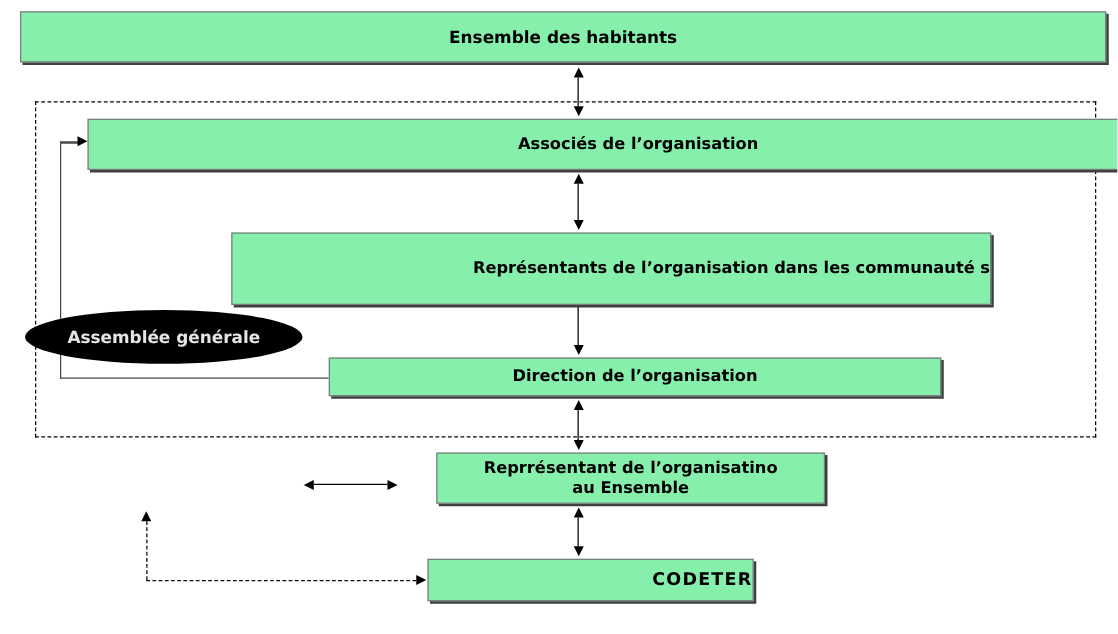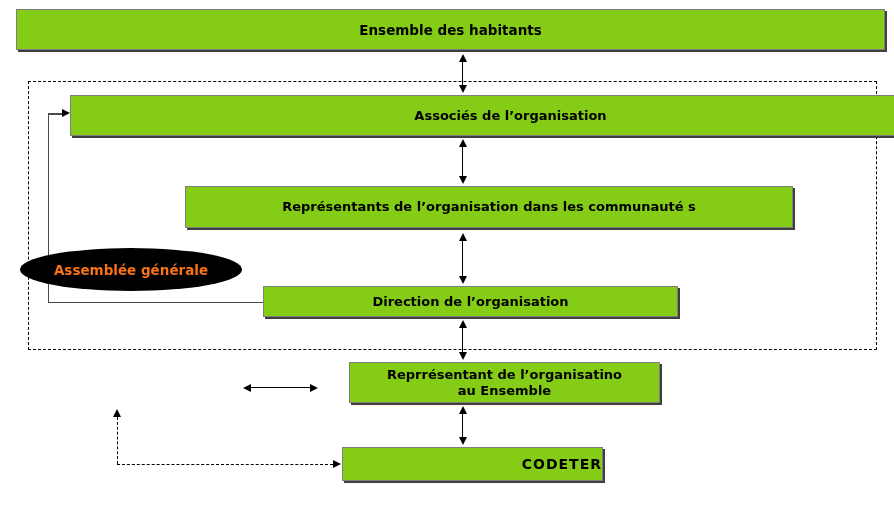--- a/index.html
+++ b/index.html
@@ -2,34 +2,34 @@
 <html><head>
 <meta charset="utf-8">
 <style>
   html,body{margin:0;padding:0;background:#ffffff;}
   .canvas{
     position:relative;width:894px;height:507px;background:#ffffff;overflow:hidden;
     font-family:"DejaVu Sans","Liberation Sans",sans-serif;
   }
   .box{
     position:absolute;box-sizing:border-box;
-    background:#84cc16;border:1px solid #7d7d7d;box-shadow:2px 2px 0 #3f3f3f;
+    background:#86efac;border:1px solid #7d7d7d;box-shadow:2px 2px 0 #3f3f3f;
     display:flex;flex-direction:column;align-items:center;justify-content:center;
     text-align:center;font-weight:bold;color:#000;font-size:13px;line-height:16px;
     z-index:2;
   }
   .dashed-rect{
     position:absolute;left:28px;top:81px;width:847px;height:267px;
     border:1px dashed #000;z-index:0;
   }
   .ellipse{
     position:absolute;left:20px;top:248px;width:222px;height:43px;
     background:#000;border-radius:50%;z-index:3;
     display:flex;align-items:center;justify-content:center;
-    color:#f97316;font-weight:bold;font-size:13.5px;
+    color:#e5e5e5;font-weight:bold;font-size:13.5px;
   }
   
   .varrow{position:absolute;width:9px;display:flex;flex-direction:column;align-items:center;z-index:1;}
   .vshaft{flex:1;width:1.5px;background:#000;}
   .tri-up{width:0;height:0;border-left:4.5px solid transparent;border-right:4.5px solid transparent;border-bottom:8px solid #000;}
   .tri-down{width:0;height:0;border-left:4.5px solid transparent;border-right:4.5px solid transparent;border-top:8px solid #000;}
   
   .harrow{position:absolute;height:9px;display:flex;flex-direction:row;align-items:center;z-index:1;}
   .hshaft{flex:1;height:1.5px;background:#000;}
   .tri-left{width:0;height:0;border-top:4.5px solid transparent;border-bottom:4.5px solid transparent;border-right:8px solid #000;}
@@ -52,29 +52,29 @@
   <div class="dashed-rect"></div>
 
   <div class="box" style="left:16px;top:9px;width:869px;height:41px;font-size:13.5px;">
     <span>Ensemble des habitants</span>
   </div>
 
   <div class="box" style="left:70px;top:95px;width:881px;height:41px;text-align:center;">
     <span>Associés de l’organisation</span>
   </div>
 
-  <div class="box" style="left:185px;top:186px;width:608px;height:42px;">
+  <div class="box" style="left:185px;top:186px;width:608px;height:58px;align-items:flex-end;">
     <span>Représentants de l’organisation dans les communauté s</span>
   </div>
 
   <div class="ellipse">
     <span>Assemblée générale</span>
   </div>
 
-  <div class="box" style="left:263px;top:286px;width:415px;height:31px;">
+  <div class="box" style="left:263px;top:286px;width:490px;height:31px;">
     <span>Direction de l’organisation</span>
   </div>
 
 
   <div class="box" style="left:322px;top:362px;width:311px;height:41px;margin-left:27px;">
     <span>Reprrésentant de l’organisatino</span>
     <span>au Ensemble</span>
   </div>
 
   <div class="box" style="left:342px;top:447px;width:261px;height:34px;align-items:flex-end;">

